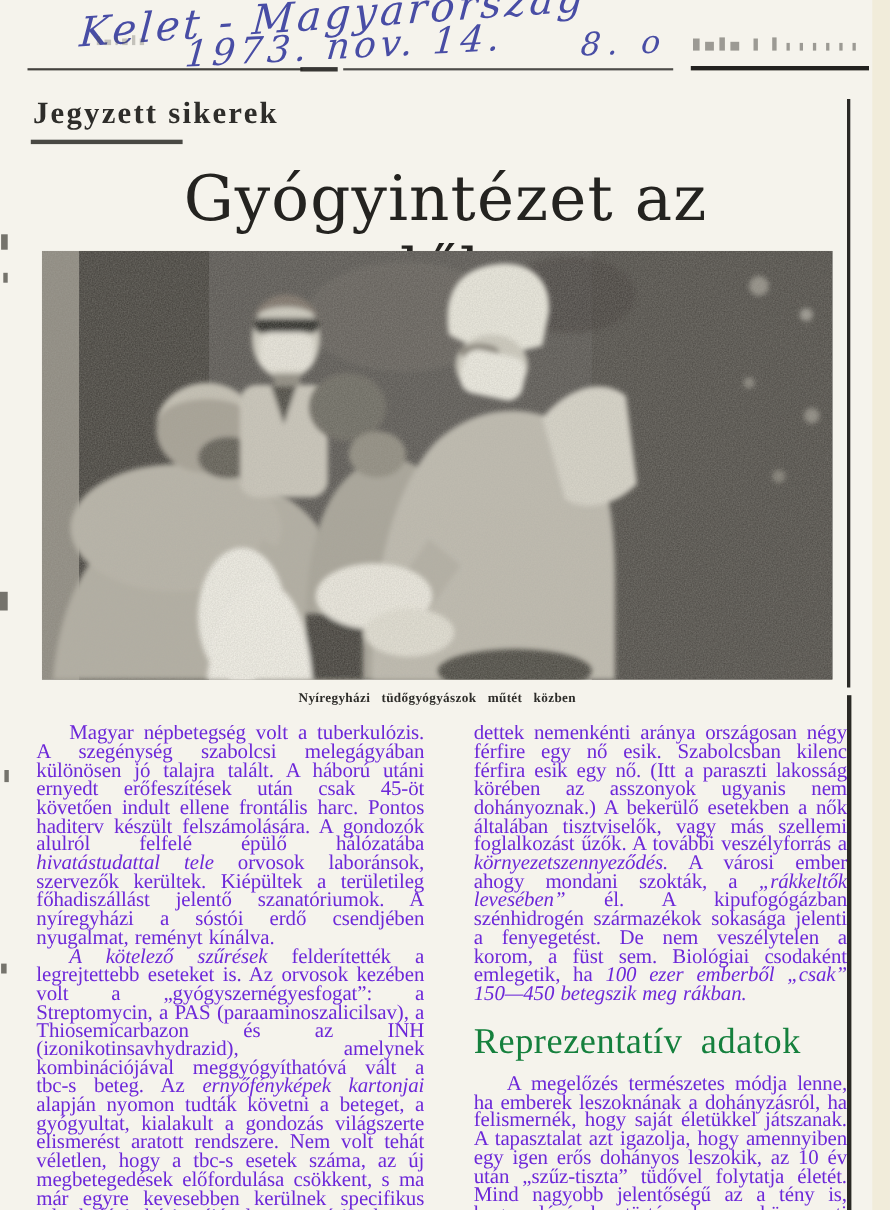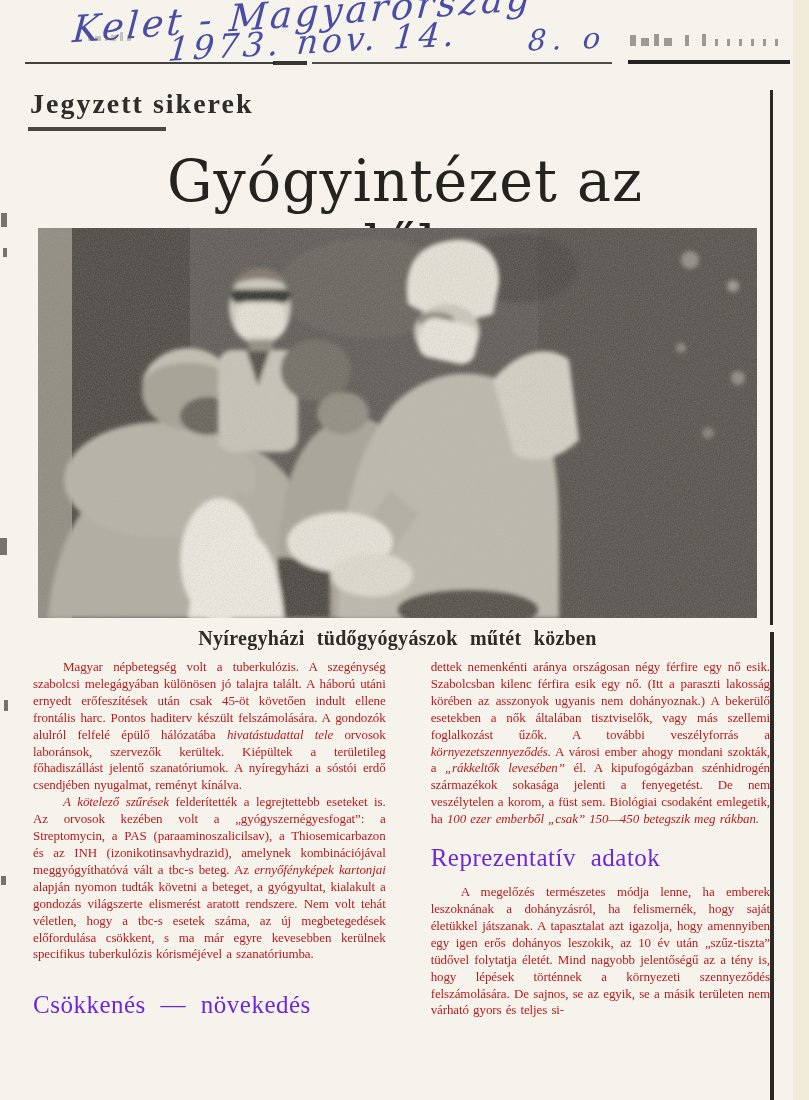--- a/index.html
+++ b/index.html
@@ -37,33 +37,33 @@
   .rule-b{left:312px;top:62px;width:300px;height:2px;opacity:.8;}
   .rule-c{left:628px;top:60px;width:162px;height:4px;}
   .kicker{position:absolute;left:30px;top:88px;font-size:28px;letter-spacing:2px;color:#2e2d2a;font-weight:bold;}
   .kicker-underline{position:absolute;left:28px;top:127px;width:138px;height:4px;background:#2a2926;opacity:.85;}
   .headline{position:absolute;left:40px;top:148px;width:730px;margin:0;
     text-align:center;font-size:57px;font-weight:500;letter-spacing:1px;
     font-family:"DejaVu Serif","Liberation Serif",serif;color:#242320;}
   
   .photo{position:absolute;left:38px;top:228px;width:719px;height:390px;overflow:hidden;}
   .caption{position:absolute;left:38px;top:627px;width:719px;text-align:center;
-    font-size:20px;font-weight:bold;word-spacing:7px;letter-spacing:.3px;color:#2d2c29;}
+    font-size:12px;font-weight:bold;word-spacing:7px;letter-spacing:.3px;color:#2d2c29;}
   
   .columns{position:absolute;left:33px;top:659px;width:737px;height:441px;
     display:flex;gap:9px;overflow:hidden;}
   .col{overflow:hidden;}
   .col-left{width:371px;}
   .col-right{width:357px;margin-left:36px;}
-  .col p{margin:0;text-align:justify;font-size:13px;line-height:16.9px;
-    letter-spacing:-0.1px;word-spacing:1px;color:#b91c1c;}
+  .col p{margin:0;text-align:justify;font-size:19px;line-height:16.9px;
+    letter-spacing:-0.1px;word-spacing:1px;color:#6d28d9;}
   .col p.indent{text-indent:30px;}
   .it{font-style:italic;}
-  .section-heading{margin:0;font-weight:400;font-size:25px;letter-spacing:.5px;
-    word-spacing:8px;color:#6d28d9;}
+  .section-heading{margin:0;font-weight:400;font-size:33px;letter-spacing:.5px;
+    word-spacing:8px;color:#15803d;}
   .left-heading{margin-top:28px;}
   .right-heading{margin-top:16px;margin-bottom:12px;}
   
   .vrule{position:absolute;left:770px;width:3px;background:#2a2925;}
   .vrule-a{top:90px;height:535px;}
   .vrule-b{top:632px;height:468px;width:4px;}
   .edge-strip{position:absolute;right:0;top:0;width:16px;height:1100px;background:#f1ecda;}
   .artifact{position:absolute;background:#4a4842;opacity:.75;}
   .art1{left:1px;top:213px;width:6px;height:14px;}
   .art2{left:3px;top:248px;width:4px;height:9px;}

